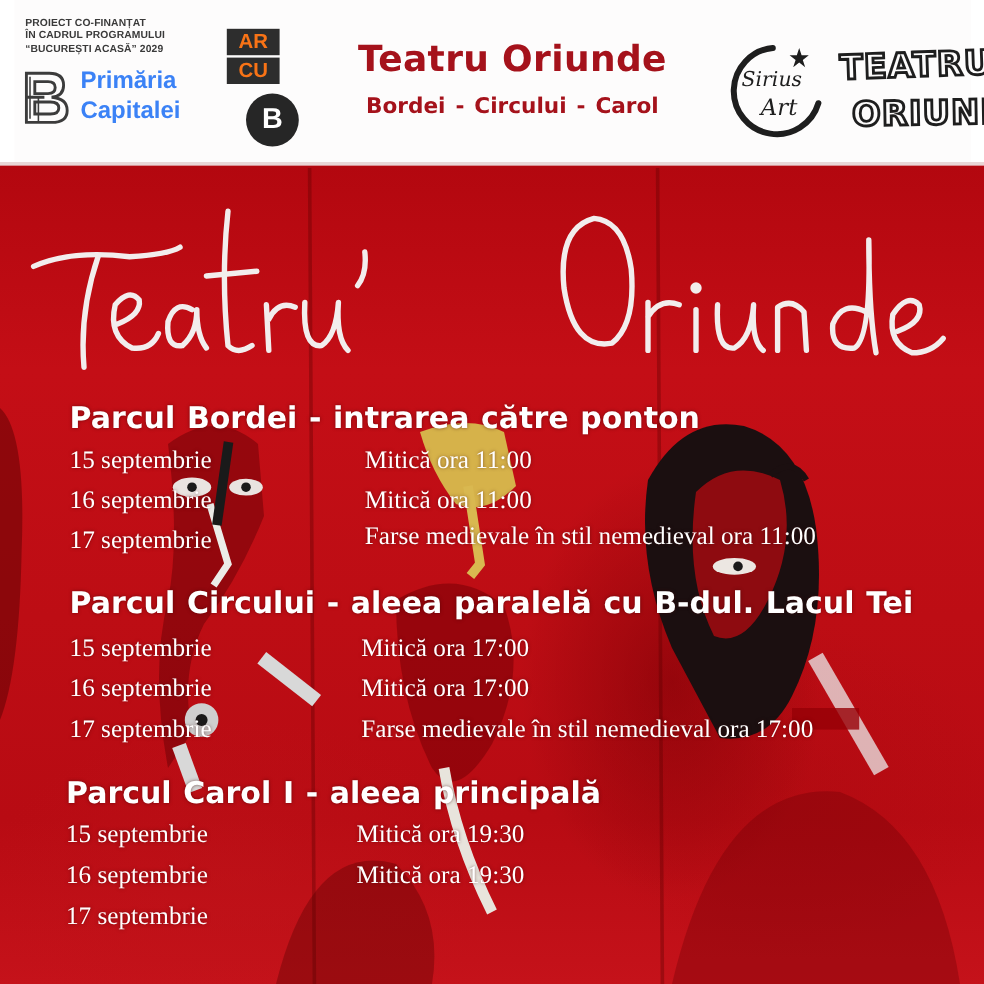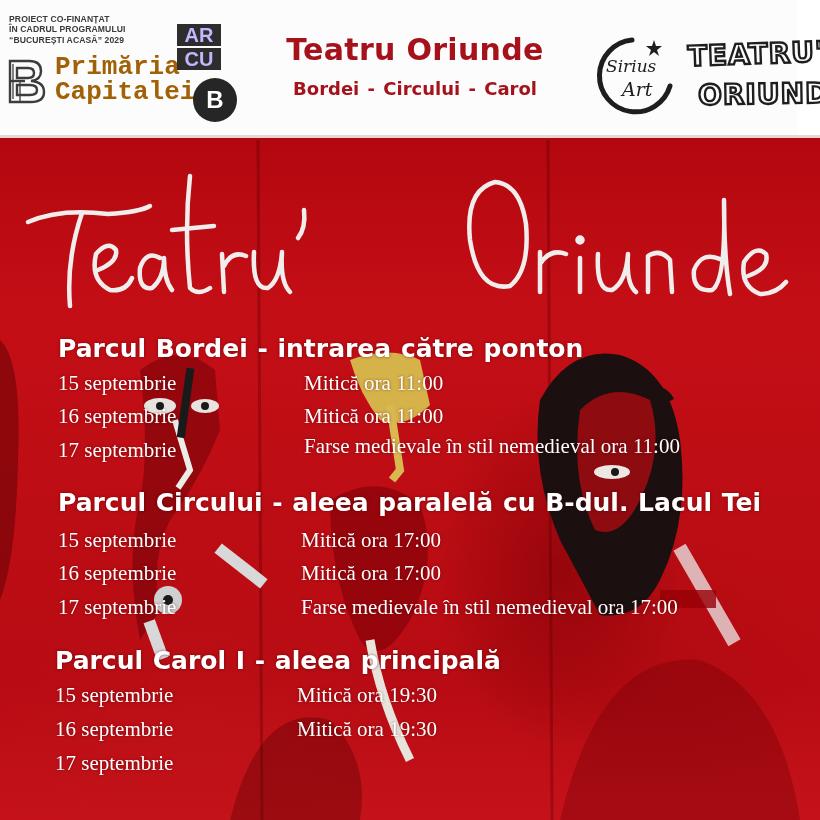--- a/index.html
+++ b/index.html
@@ -1,23 +1,23 @@
 <!DOCTYPE html>
 <html><head>
 <meta charset="utf-8">
 <style>
   html,body{margin:0;padding:0;}
   body{width:820px;height:820px;overflow:hidden;position:relative;background:#fff;font-family:"DejaVu Sans",sans-serif;}
-  .header{position:absolute;left:0;top:0;width:797px;height:137px;background:#fdfcfc;}
+  .header{position:absolute;left:12px;top:0;width:797px;height:137px;background:#fdfcfc;}
   .header-divider{position:absolute;left:0;top:135px;width:820px;height:3px;background:#e8d6d6;}
   .pcf{position:absolute;left:9px;top:14px;font-family:"Liberation Sans",sans-serif;font-weight:bold;font-size:8.6px;line-height:10.4px;color:#3a3a3a;letter-spacing:0.1px;}
   .pmc-logo{position:absolute;left:7px;top:58px;width:40px;height:46px;}
-  .pmc-text{position:absolute;left:55px;top:55px;font-family:Liberation Mono, monospace;font-weight:bold;font-size:26px;line-height:25px;color:#a16207;}
+  .pmc-text{position:absolute;left:55px;top:55px;font-family:Liberation Sans, sans-serif;font-weight:bold;font-size:20px;line-height:25px;color:#3b82f6;}
   .arcub-wrap{position:absolute;left:177px;top:24px;width:62px;height:96px;}
-  .arcub-box{position:absolute;background:#2d2d2d;color:#c4b5fd;font-family:"Liberation Sans",sans-serif;font-weight:bold;font-size:20px;display:flex;align-items:center;justify-content:center;}
+  .arcub-box{position:absolute;background:#2d2d2d;color:#f97316;font-family:"Liberation Sans",sans-serif;font-weight:bold;font-size:17px;display:flex;align-items:center;justify-content:center;}
   .arcub-b{position:absolute;left:16px;top:54px;width:44px;height:44px;border-radius:50%;background:#262626;color:#fff;font-family:"Liberation Sans",sans-serif;font-weight:bold;font-size:24px;display:flex;align-items:center;justify-content:center;}
   .h-title{position:absolute;left:240px;top:32px;width:350px;text-align:center;font-family:"DejaVu Sans",sans-serif;font-weight:bold;font-size:30px;color:#a5121b;letter-spacing:0.3px;}
   .h-sub{position:absolute;left:240px;top:78px;width:350px;text-align:center;font-family:"DejaVu Sans",sans-serif;font-weight:bold;font-size:18px;color:#a5121b;word-spacing:2px;}
   .sirius{position:absolute;left:592px;top:34px;width:84px;height:84px;}
   .to-logo{position:absolute;left:684px;top:30px;width:136px;height:82px;}
   .poster{position:absolute;left:0;top:138px;width:820px;height:682px;overflow:hidden;
     background:
       radial-gradient(ellipse 180px 260px at 560px 430px, rgba(120,0,5,0.55), rgba(0,0,0,0) 70%),
       radial-gradient(ellipse 260px 200px at 650px 520px, rgba(170,10,15,0.4), rgba(0,0,0,0) 70%),
       radial-gradient(ellipse 300px 200px at 200px 600px, rgba(190,20,25,0.45), rgba(0,0,0,0) 70%),

